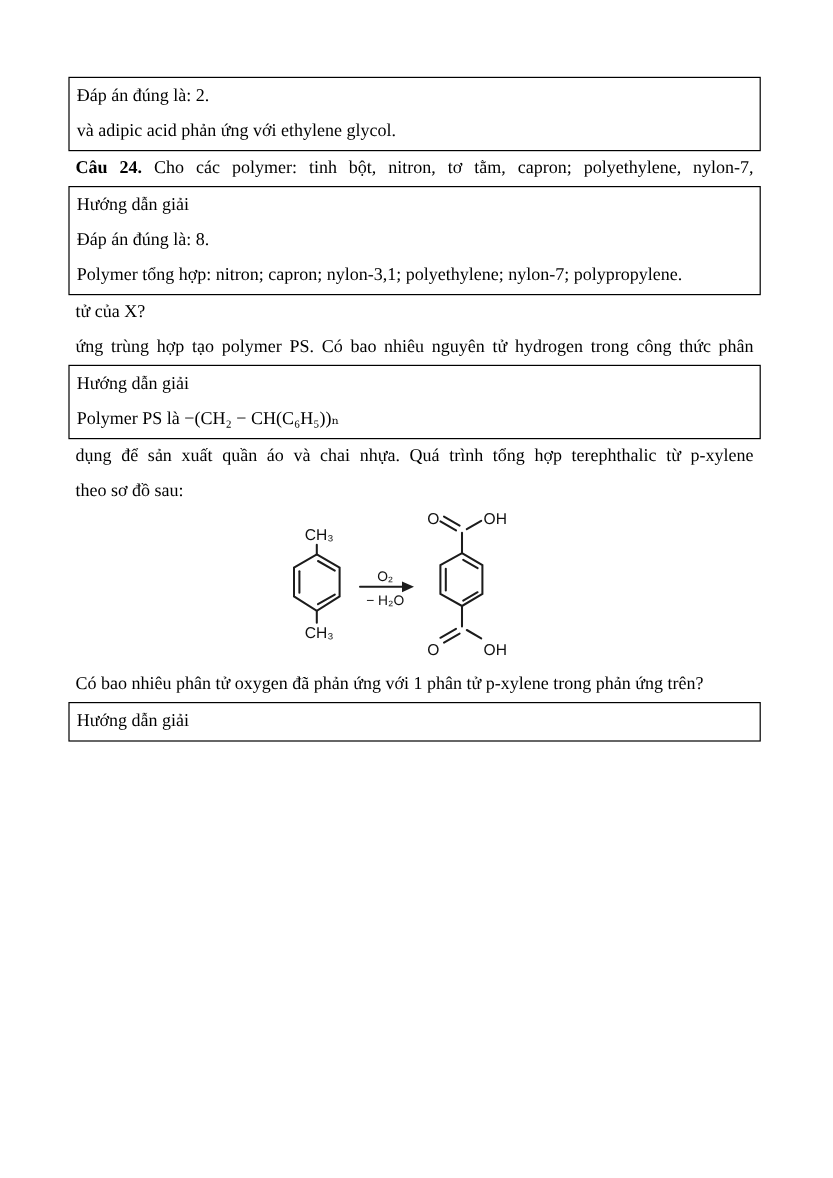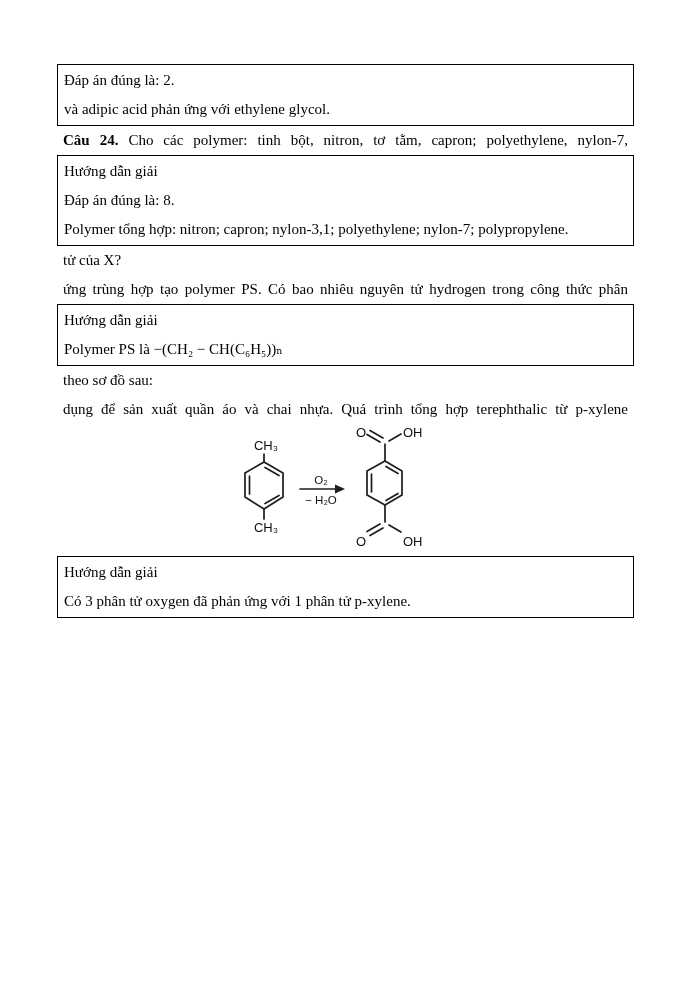--- a/index.html
+++ b/index.html
@@ -64,22 +64,22 @@
     </div>
 
     <p class="para">tử của X?</p>
     <p class="para jline">ứng trùng hợp tạo polymer PS. Có bao nhiêu nguyên tử hydrogen trong công thức phân</p>
 
     <div class="box">
       <p class="b">Hướng dẫn giải</p>
       <p>Polymer PS là −(CH₂ − CH(C₆H₅))ₙ</p>
     </div>
 
+    <p class="para jline">dụng để sản xuất quần áo và chai nhựa. Quá trình tổng hợp terephthalic từ p-xylene</p>
     <p class="para">theo sơ đồ sau:</p>
-    <p class="para jline">dụng để sản xuất quần áo và chai nhựa. Quá trình tổng hợp terephthalic từ p-xylene</p>
 
     <div class="diagram">
       <svg width="212" height="132" viewBox="0 0 212 132">
 
         <g>
           <polygon class="struct" points="37,38 56,49 56,73 37,85 18,73 18,49"></polygon>
           <line class="struct" x1="38" y1="43.5" x2="52" y2="51.5"></line>
           <line class="struct" x1="22.5" y1="70" x2="22.5" y2="52"></line>
           <line class="struct" x1="52" y1="71.5" x2="38" y2="79.5"></line>
           <line class="struct" x1="37" y1="38" x2="37" y2="30"></line>
@@ -111,20 +111,20 @@
           <line class="struct" x1="158" y1="81" x2="158" y2="98"></line>
           <line class="struct" x1="153" y1="100" x2="140" y2="107.5"></line>
           <line class="struct" x1="156" y1="104" x2="143" y2="111.5"></line>
           <line class="struct" x1="162" y1="101" x2="174" y2="108"></line>
           <text text-anchor="middle" x="134" y="122">O</text>
           <text x="176" y="122">OH</text>
         </g>
       </svg>
     </div>
 
+    <p class="para">Có bao nhiêu phân tử oxygen đã phản ứng với 1 phân tử p-xylene trong phản ứng trên?</p>
 
     <div class="box">
       <p class="b">Hướng dẫn giải</p>
-      <p>Có 3 phân tử oxygen đã phản ứng với 1 phân tử p-xylene.</p>
     </div>
 
   </div>
 </div>
 
 </body></html>

